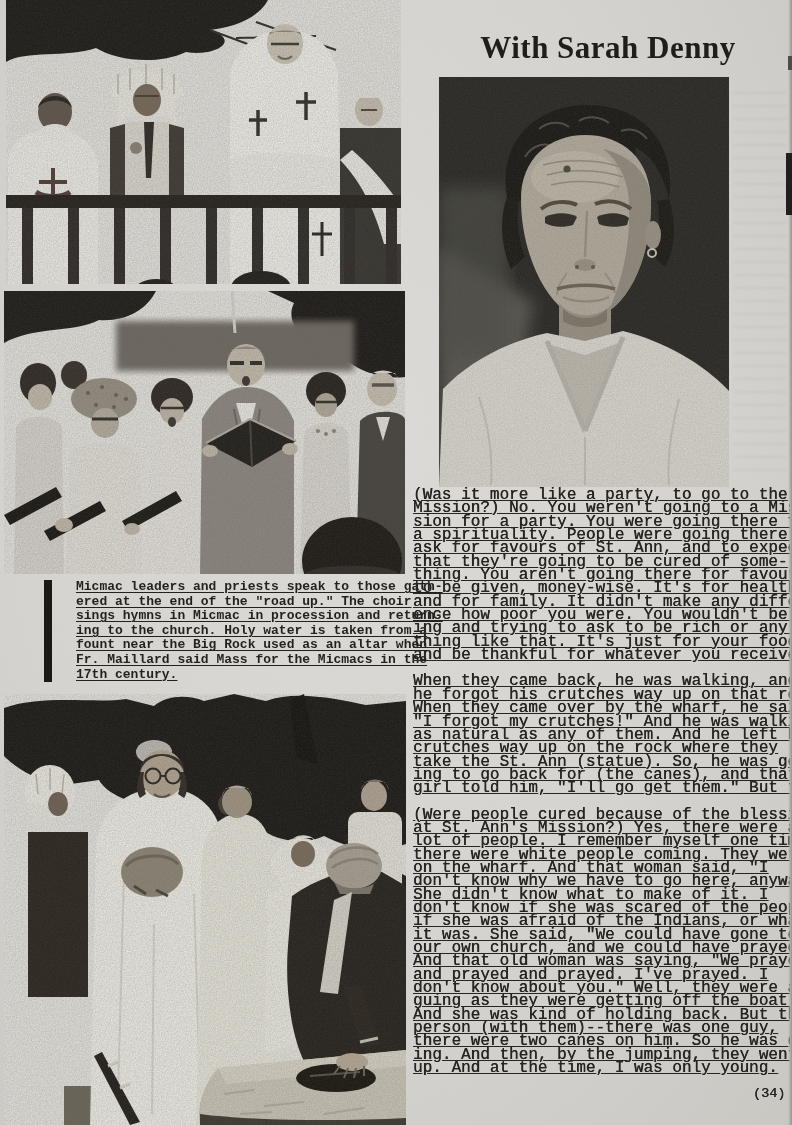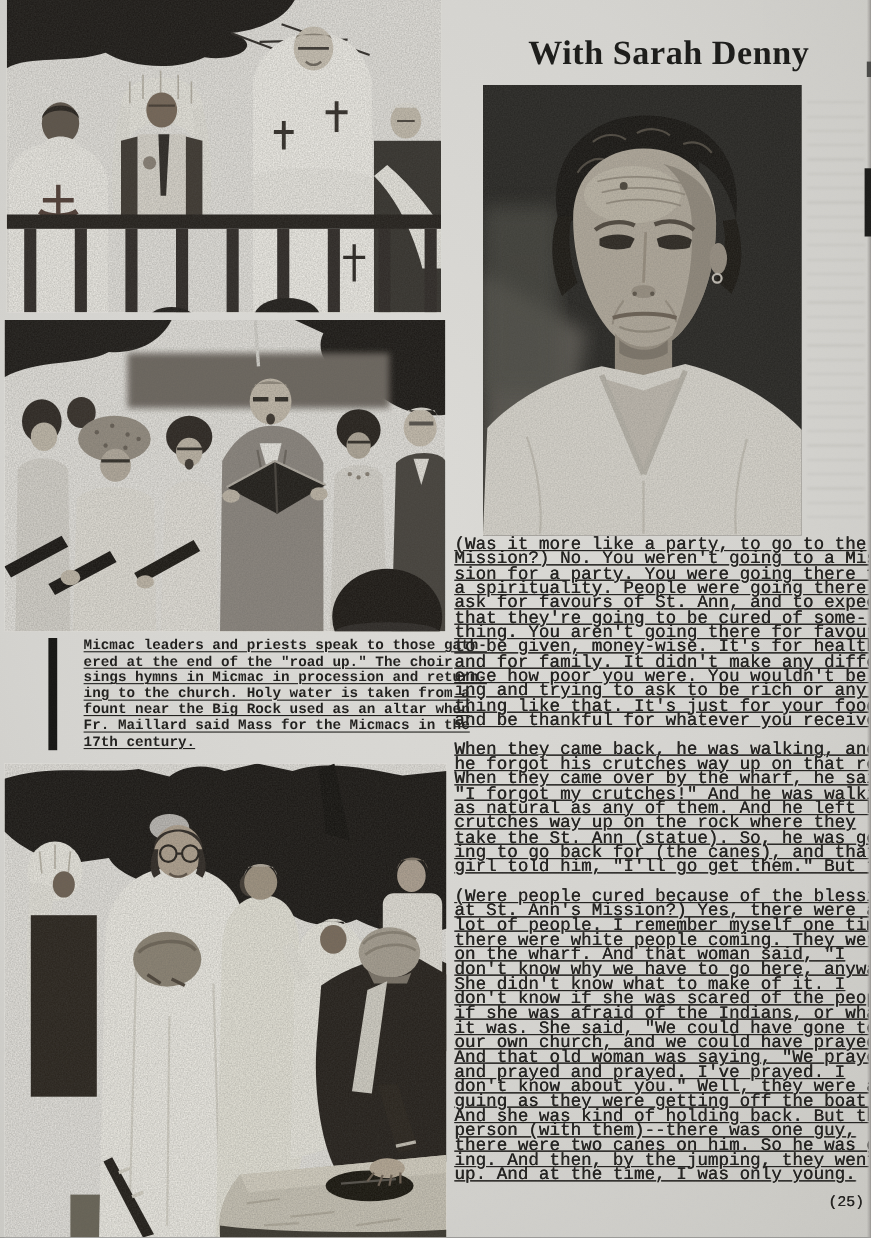--- a/index.html
+++ b/index.html
@@ -394,21 +394,21 @@
 and prayed and prayed. I've prayed. I
 don't know about you." Well, they were ar-
 guing as they were getting off the boat.
 And she was kind of holding back. But this
 person (with them)--there was one guy,
 there were two canes on him. So he was go-
 ing. And then, by the jumping, they went
 up. And at the time, I was only young.</p>
   </div>
 
-  <div class="page-number">(25)</div>
+  <div class="page-number">(34)</div>
 
   <div class="bleed-strip"></div>
   <div class="edge-shadow"></div>
   <div class="edge-mark-1"></div>
   <div class="edge-mark-2"></div>
 
   <svg class="page-noise" width="792" height="1125">
     <defs>
       <filter id="paperNoise" x="0" y="0" width="100%" height="100%">
         <feTurbulence type="fractalNoise" baseFrequency="0.9" numOctaves="2"></feTurbulence>

